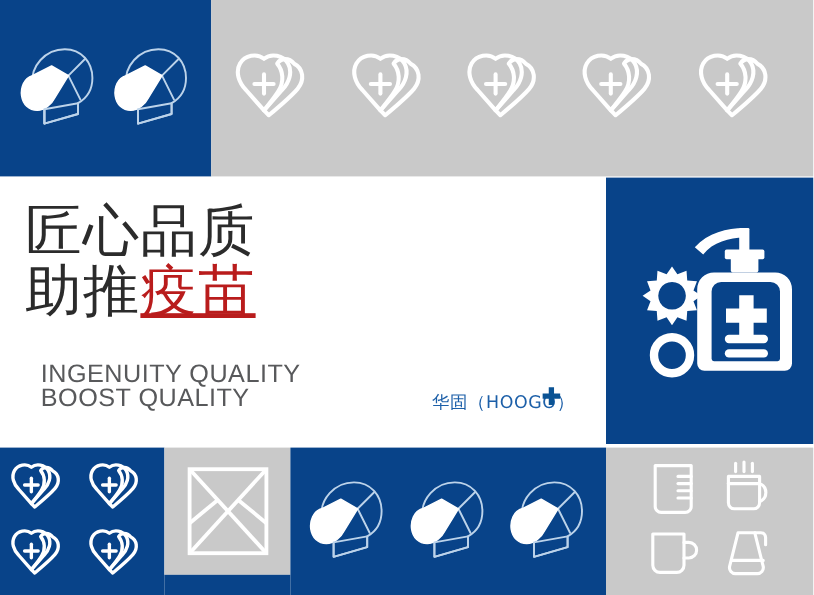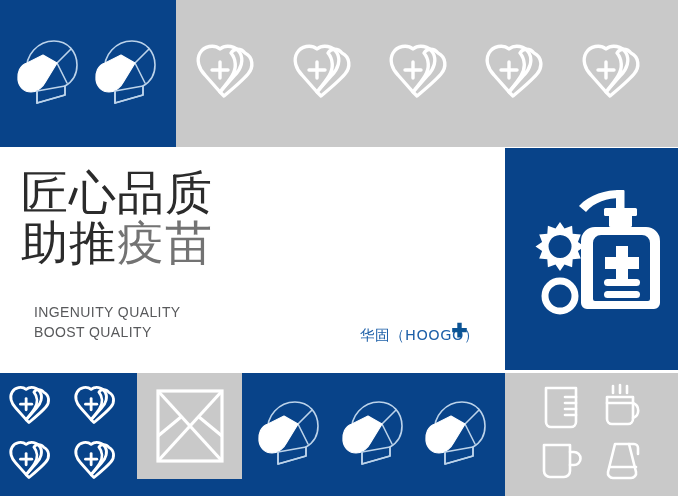--- a/index.html
+++ b/index.html
@@ -41,26 +41,26 @@
   }
   .headline-line{
     font-size:47px;
     line-height:50px;
     letter-spacing:1px;
     font-weight:400;
     white-space:nowrap;
     font-family:"DejaVu Sans","Liberation Sans",sans-serif;
   }
   .hl-dark{color:#2b2b2b;}
-  .hl-blue{color:#737373;}
+  .hl-blue{color:#b91c1c;text-decoration:underline;}
 
   #subtitle-block{
     position:absolute;left:34px;top:154px;
     color:#58595b;
-    font-size:14px;
+    font-size:21px;
     line-height:20px;
     letter-spacing:.4px;
     font-family:"Liberation Sans",sans-serif;
   }
 
   #brand-block{
     position:absolute;left:360px;top:178px;
     color:#1c5fa8;
     font-size:14.5px;
     letter-spacing:.5px;

